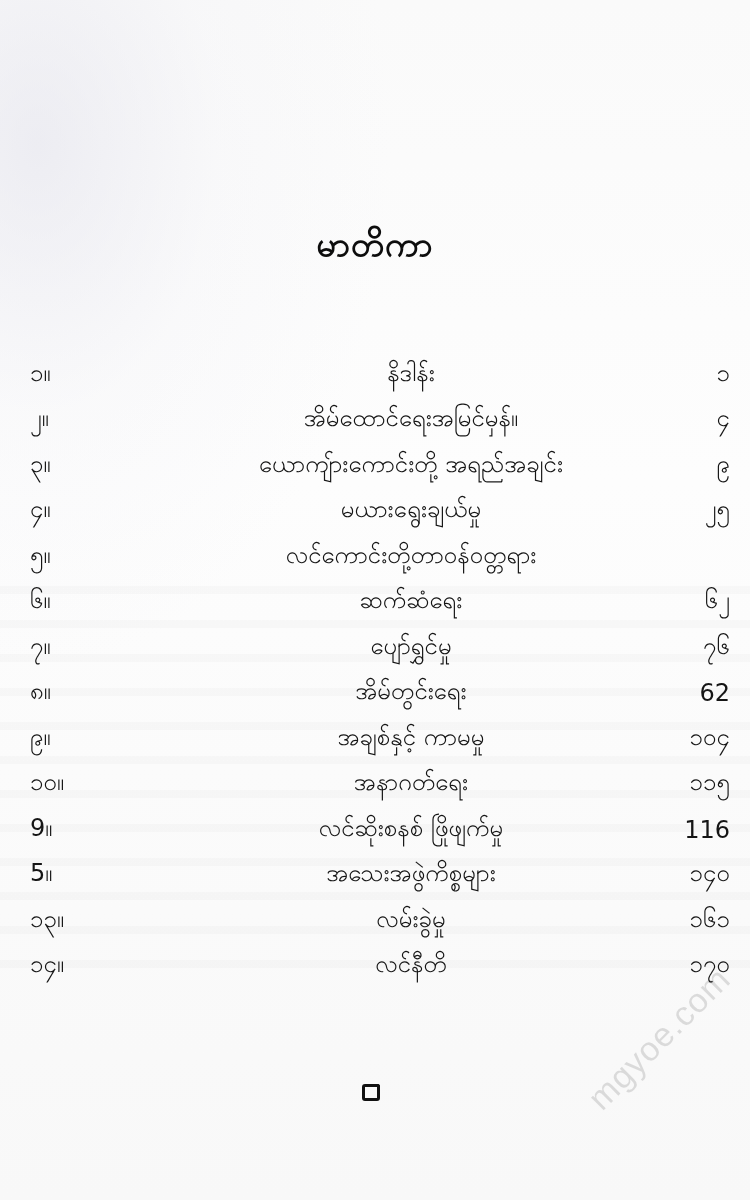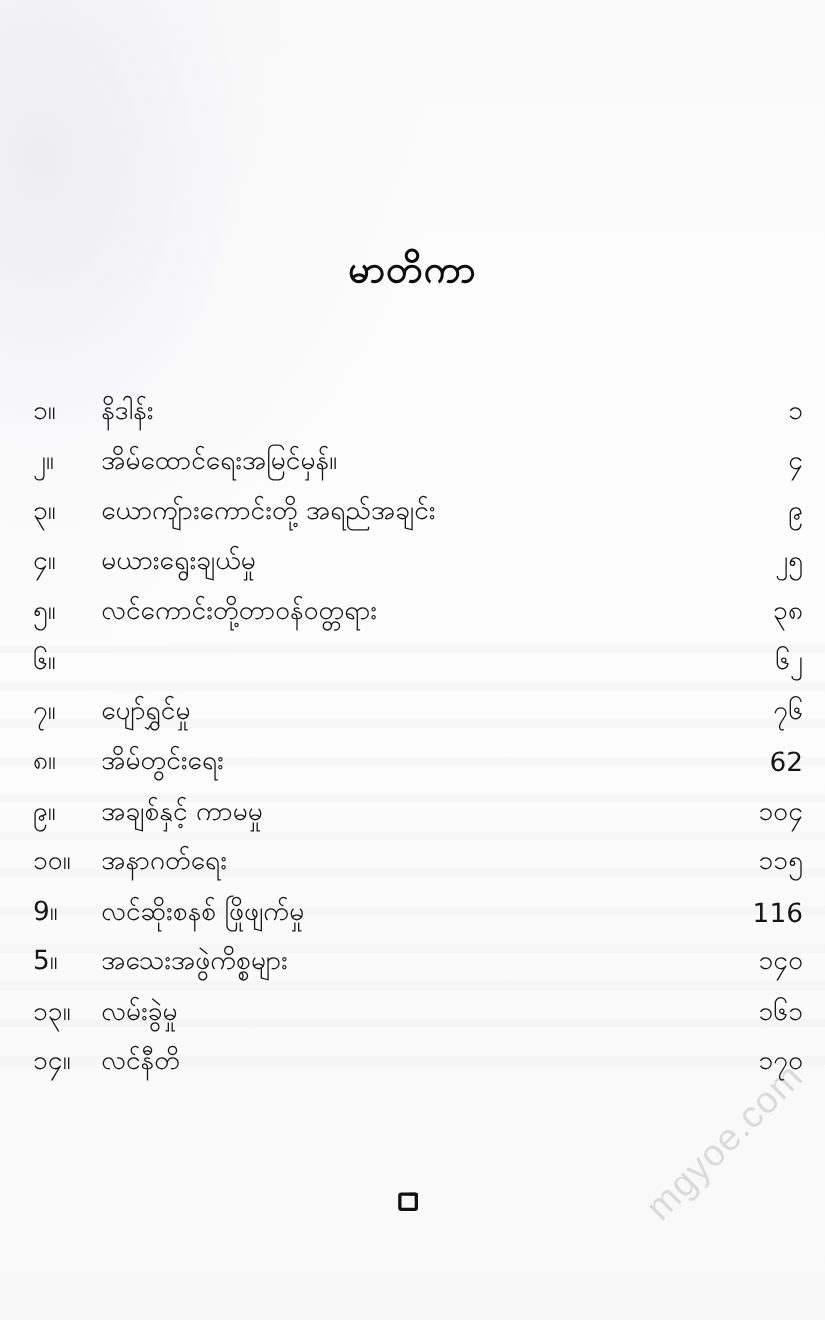--- a/index.html
+++ b/index.html
@@ -61,20 +61,21 @@
     .toc-num {
       width: 62px;
       flex: 0 0 62px;
       white-space: nowrap;
       color: #151515;
     }
     .toc-title {
       flex: 1 1 auto;
       white-space: nowrap;
       color: #151515;
+      text-align: center;
     }
     .toc-page {
       position: absolute;
       right: 0;
       width: 100px;
       text-align: right;
       white-space: nowrap;
       color: #151515;
     }
     .ornament {
@@ -136,24 +137,24 @@
       <span class="toc-page">၉</span>
     </li>
     <li class="toc-row">
       <span class="toc-num">၄။</span>
       <span class="toc-title">မယားရွေးချယ်မှု</span>
       <span class="toc-page">၂၅</span>
     </li>
     <li class="toc-row">
       <span class="toc-num">၅။</span>
       <span class="toc-title">လင်ကောင်းတို့တာဝန်ဝတ္တရား</span>
-      <span class="toc-page">၃၈</span>
     </li>
     <li class="toc-row">
       <span class="toc-num">၆။</span>
+      <span class="toc-title">ဆက်ဆံရေး</span>
       <span class="toc-page">၆၂</span>
     </li>
     <li class="toc-row">
       <span class="toc-num">၇။</span>
       <span class="toc-title">ပျော်ရွှင်မှု</span>
       <span class="toc-page">၇၆</span>
     </li>
     <li class="toc-row">
       <span class="toc-num">၈။</span>
       <span class="toc-title">အိမ်တွင်းရေး</span>

